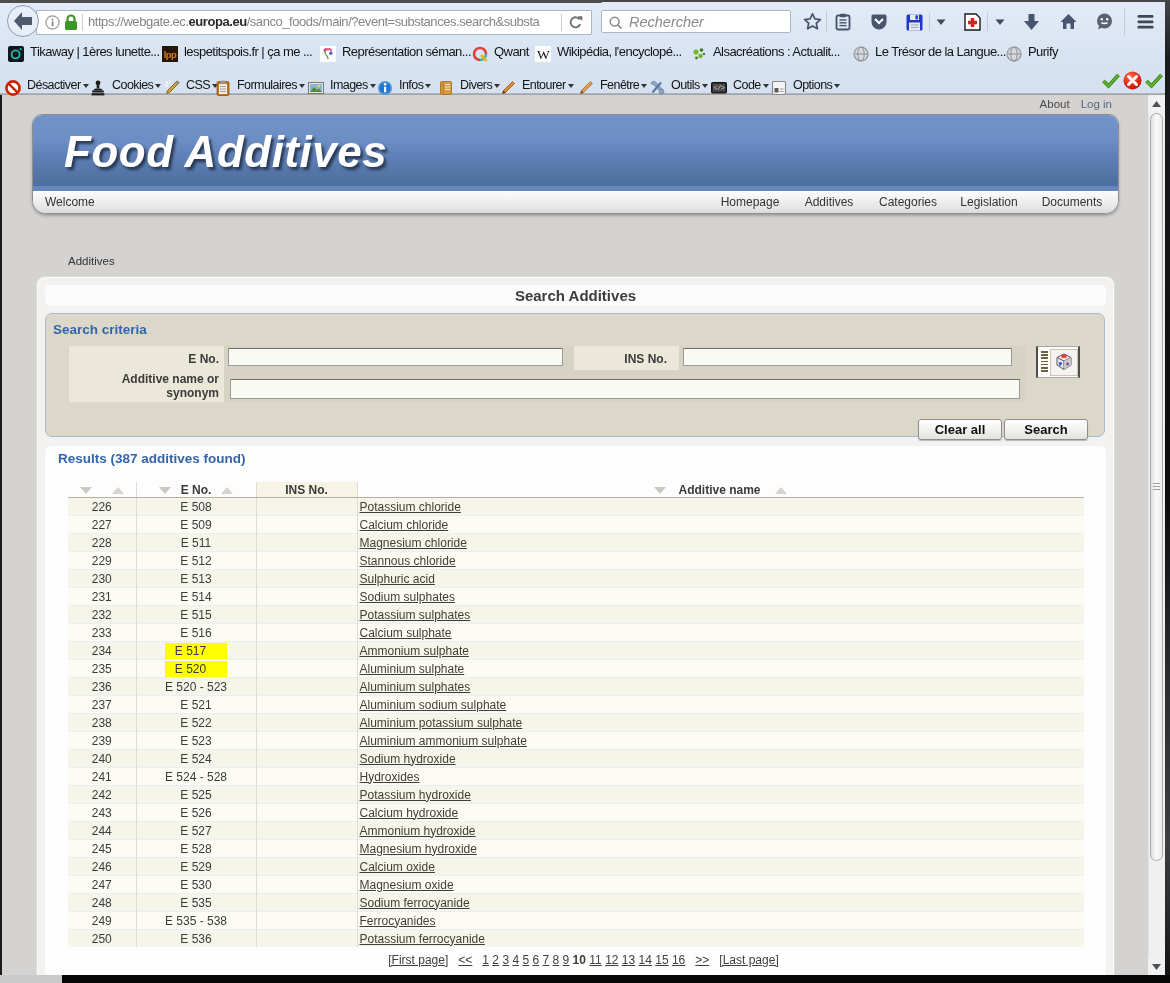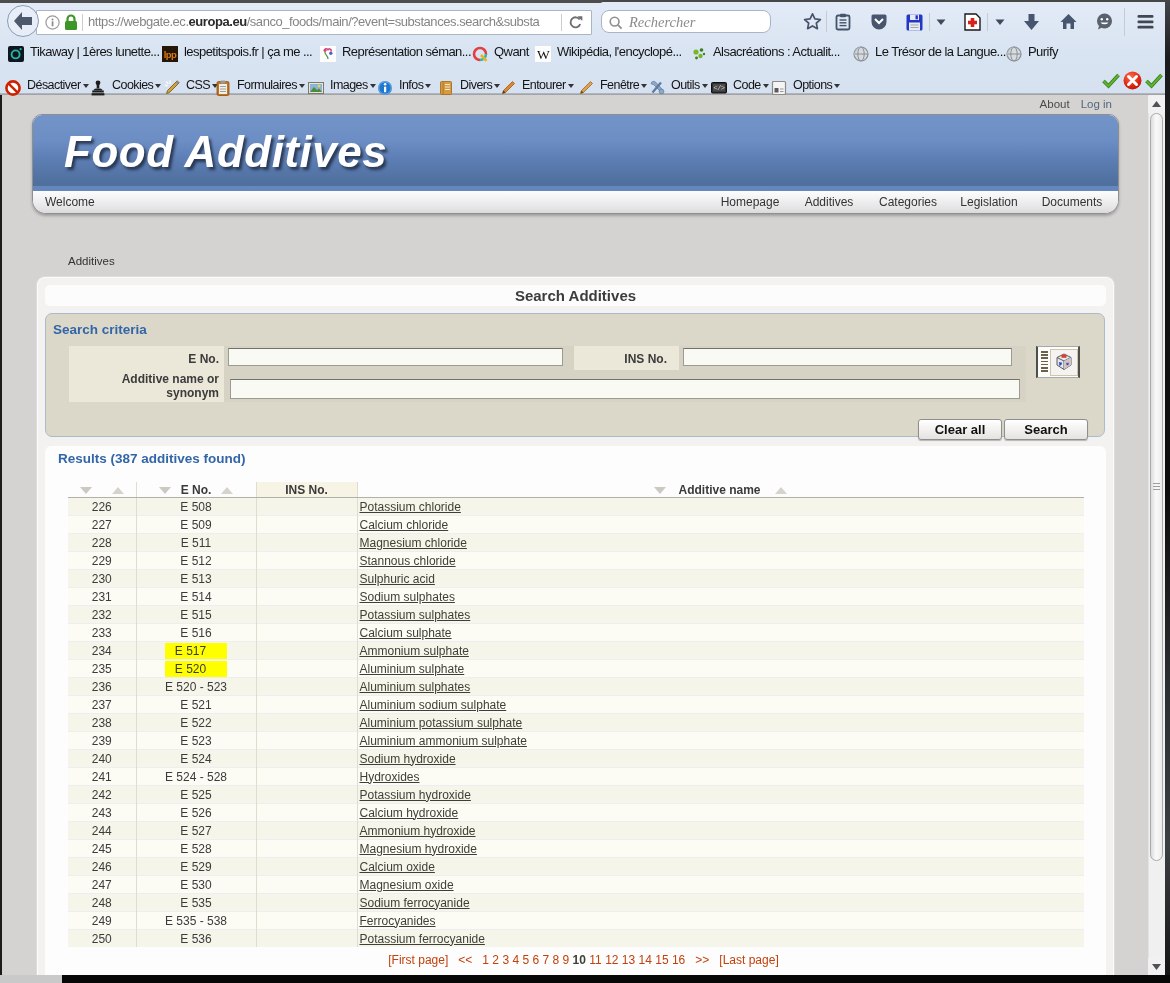--- a/index.html
+++ b/index.html
@@ -11,21 +11,21 @@
 #chromeline{position:absolute;left:0;top:93px;width:1170px;height:2px;background:linear-gradient(#b9bcc0,#989ca1);}
 
 #backbtn{position:absolute;left:7px;top:5px;width:32px;height:32px;border-radius:50%;background:#e7eef8;border:1.5px solid #8a9cb4;box-sizing:border-box;}
 
 #urlbar{position:absolute;left:36px;top:10px;width:556px;height:25px;background:#fff;border:1px solid #aab6c5;box-sizing:border-box;border-radius:1px;}
 .urltxt{position:absolute;left:88px;top:14px;font-size:13px;letter-spacing:-0.45px;color:#858585;white-space:nowrap;}
 .urltxt b{color:#2b2b2b;font-weight:bold;}
 #urlsep1{position:absolute;left:82px;top:14px;height:17px;width:1px;background:#ccc;}
 #urlsep2{position:absolute;left:561px;top:14px;height:17px;width:1px;background:#ccc;}
 
-#searchbox{position:absolute;left:601px;top:10px;width:170px;height:23px;background:#fff;border:1px solid #aab6c5;box-sizing:border-box;border-radius:8px;font-family:Liberation Serif, serif;}
+#searchbox{position:absolute;left:601px;top:10px;width:190px;height:23px;background:#fff;border:1px solid #aab6c5;box-sizing:border-box;border-radius:2px;}
 #searchbox .ph{position:absolute;left:27px;top:3px;font-size:14.5px;font-style:italic;color:#8a8a8a;}
 
 .bm{position:absolute;top:46px;height:17px;font-size:13px;letter-spacing:-0.55px;color:#141414;white-space:nowrap;}
 .dv{position:absolute;top:80px;height:17px;font-size:12.5px;letter-spacing:-0.55px;color:#141414;white-space:nowrap;text-align:right;}
 .bm span,.dv span{position:relative;top:-2px;}
 .caret{display:inline-block;width:0;height:0;border-left:3.5px solid transparent;border-right:3.5px solid transparent;border-top:4px solid #333;vertical-align:middle;margin-left:2px;position:relative;top:-3px;}
 .fav{display:inline-block;width:16px;height:16px;vertical-align:top;margin-right:6px;}
 
 #page{position:absolute;left:0;top:95px;width:1170px;height:880px;background:#d5d3d1;}
 #aboutlogin{position:absolute;top:3px;left:0;width:1112px;text-align:right;font-size:11.5px;color:#4a4a4a;}
@@ -63,21 +63,21 @@
 #rtable tr.odd{background:#f6f5e9;}
 #rtable tr.even{background:#fcfbf4;}
 #rtable tr.data td{border-top:1px solid #eceef2;}
 #rtable tr.data td.b1,#rtable tr.hdr td.b1{border-left:1px solid #dfdcd0;}
 #rtable td a{color:#3f3f37;text-decoration:underline;}
 #rtable .inshdr{background:#f7f4e5;}
 .tri-d{display:inline-block;width:0;height:0;border-left:6.5px solid transparent;border-right:6.5px solid transparent;border-top:7px solid #ccc9c2;vertical-align:middle;}
 .tri-u{display:inline-block;width:0;height:0;border-left:6.5px solid transparent;border-right:6.5px solid transparent;border-bottom:7px solid #d6d3cc;vertical-align:middle;}
 .hl{background:#ffff00;padding:1px 21px 2px 10px;}
 #pager{position:absolute;left:8px;top:507px;width:1061px;text-align:center;font-size:12px;color:#3f3f37;}
-#pager a{color:#c2410c;}
+#pager a{color:#404040;text-decoration:underline;}
 #pager b{text-decoration:none;}
 
 #sbar{position:absolute;left:1148px;top:95px;width:18px;height:880px;background:#f0f0f0;border-left:1px solid #e3e3e3;box-sizing:border-box;}
 #sb-up{position:absolute;left:1148px;top:96px;width:17px;height:17px;background:#f1f1f1;}
 #sb-dn{position:absolute;left:1148px;top:958px;width:17px;height:17px;background:#f1f1f1;}
 #sb-thumb{position:absolute;left:1150px;top:113px;width:13px;height:748px;background:linear-gradient(90deg,#dcdcdc,#fafafa 45%,#ececec);border:1px solid #ababab;border-radius:7px;box-sizing:border-box;}
 #sb-grip{position:absolute;left:1153px;top:483px;width:7px;height:9px;background:repeating-linear-gradient(#9f9f9f 0,#9f9f9f 1px,transparent 1px,transparent 3px);}
 
 #edge-l{position:absolute;left:0;top:95px;width:2px;height:880px;background:#1b1b1b;}
 #edge-r{position:absolute;left:1165px;top:0;width:5px;height:983px;background:linear-gradient(#43464a 0%,#1a1b1d 6%,#0c0c0c 50%,#2c2f32 70%,#3c3f42 86%,#121212 100%);}

